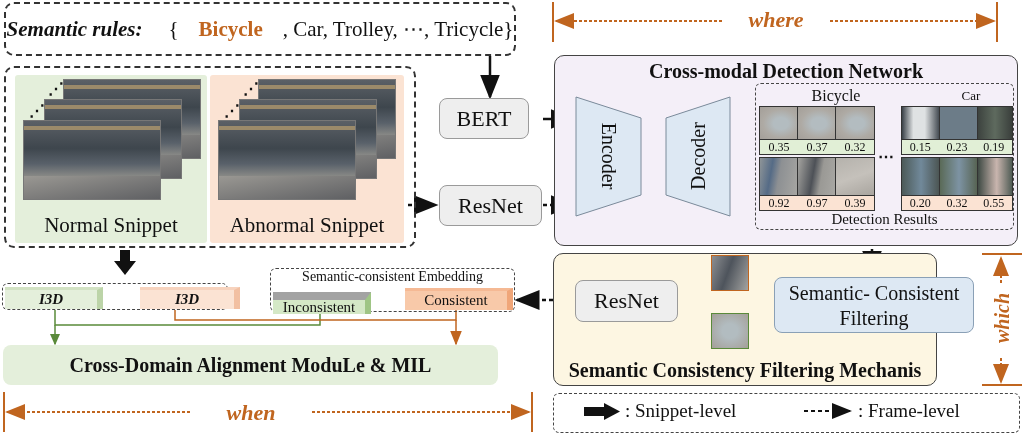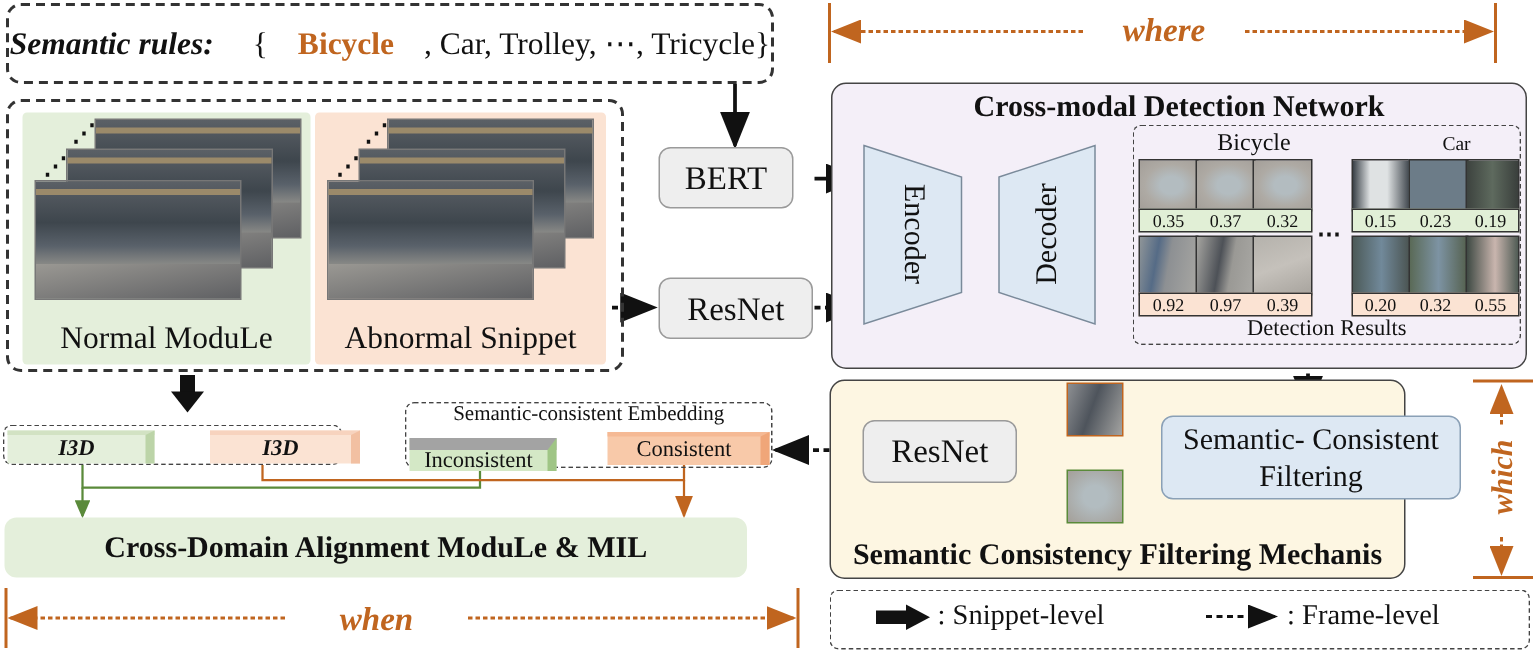--- a/index.html
+++ b/index.html
@@ -94,21 +94,21 @@
 <div class="abs bold ital orange center" style="left:722px;top:6px;width:108px;height:28px;font-size:22px;">where</div>
 
 <div class="abs dashbox" style="left:4px;top:66px;width:412px;height:182px;"></div>
 
 <div class="abs" style="left:15px;top:75px;width:192px;height:168px;background:#e4efdb;border-radius:3px;">
   <div class="scene" style="left:48px;top:4px;width:136px;height:78px;"></div>
   <div class="scene" style="left:29px;top:24px;width:136px;height:78px;"></div>
   <div class="scene" style="left:8px;top:45px;width:136px;height:78px;"></div>
   <div class="abs bold" style="left:33px;top:4px;font-size:16px;">⋰</div>
   <div class="abs bold" style="left:14px;top:26px;font-size:16px;">⋰</div>
-  <div class="abs center" style="left:0;top:134px;width:192px;height:32px;font-size:21px;">Normal ModuLe</div>
+  <div class="abs center" style="left:0;top:134px;width:192px;height:32px;font-size:21px;">Normal Snippet</div>
 </div>
 
 <div class="abs" style="left:210px;top:75px;width:194px;height:168px;background:#fbe3d3;border-radius:3px;">
   <div class="scene" style="left:48px;top:4px;width:136px;height:78px;"></div>
   <div class="scene" style="left:29px;top:24px;width:136px;height:78px;"></div>
   <div class="scene" style="left:8px;top:45px;width:136px;height:78px;"></div>
   <div class="abs bold" style="left:33px;top:4px;font-size:16px;">⋰</div>
   <div class="abs bold" style="left:14px;top:26px;font-size:16px;">⋰</div>
   <div class="abs center" style="left:0;top:134px;width:194px;height:32px;font-size:21px;">Abnormal  Snippet</div>
 </div>

